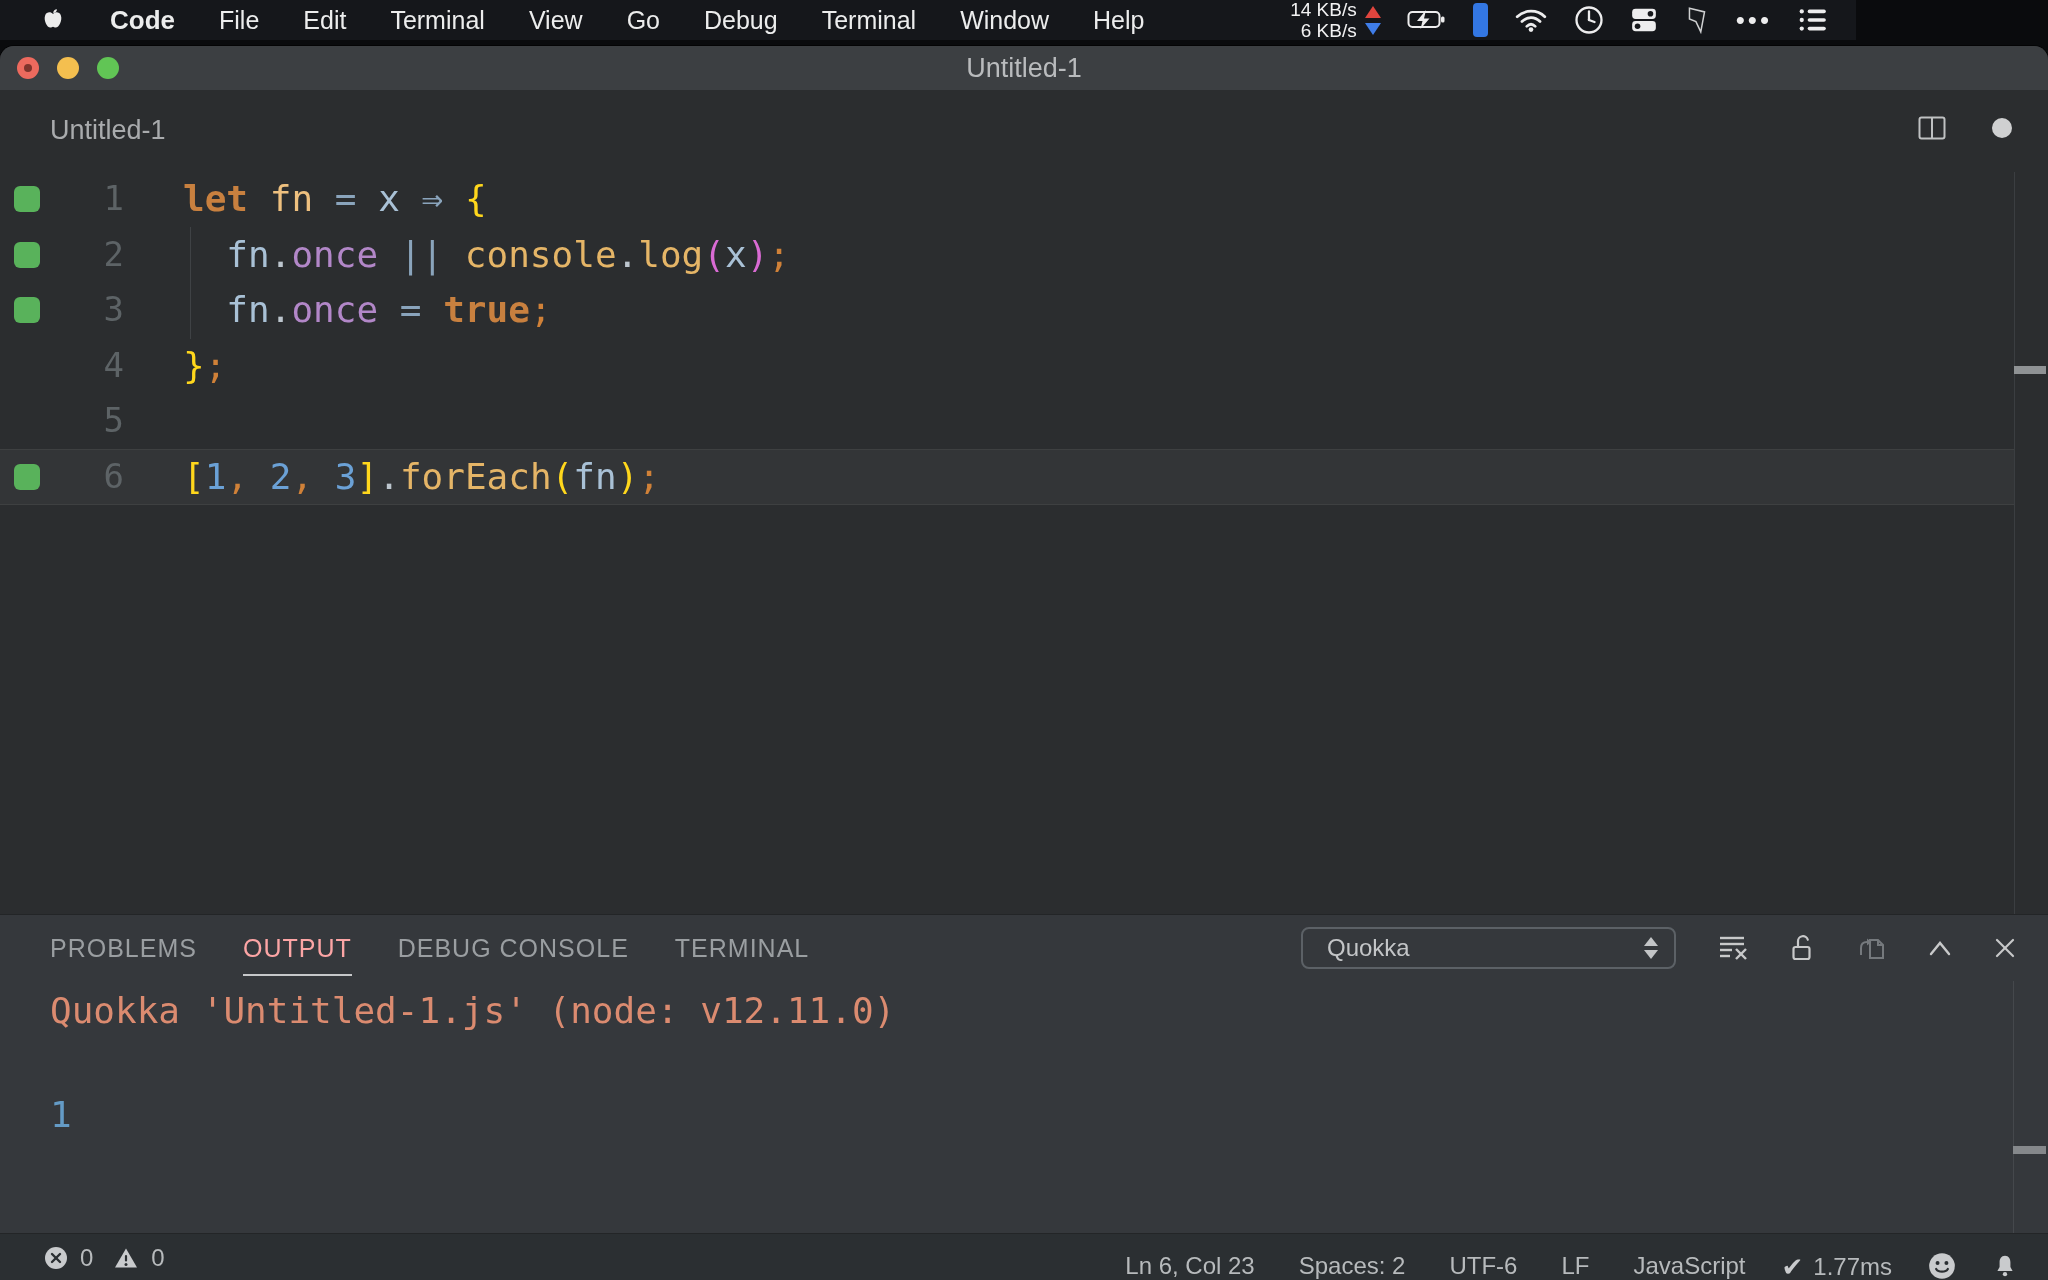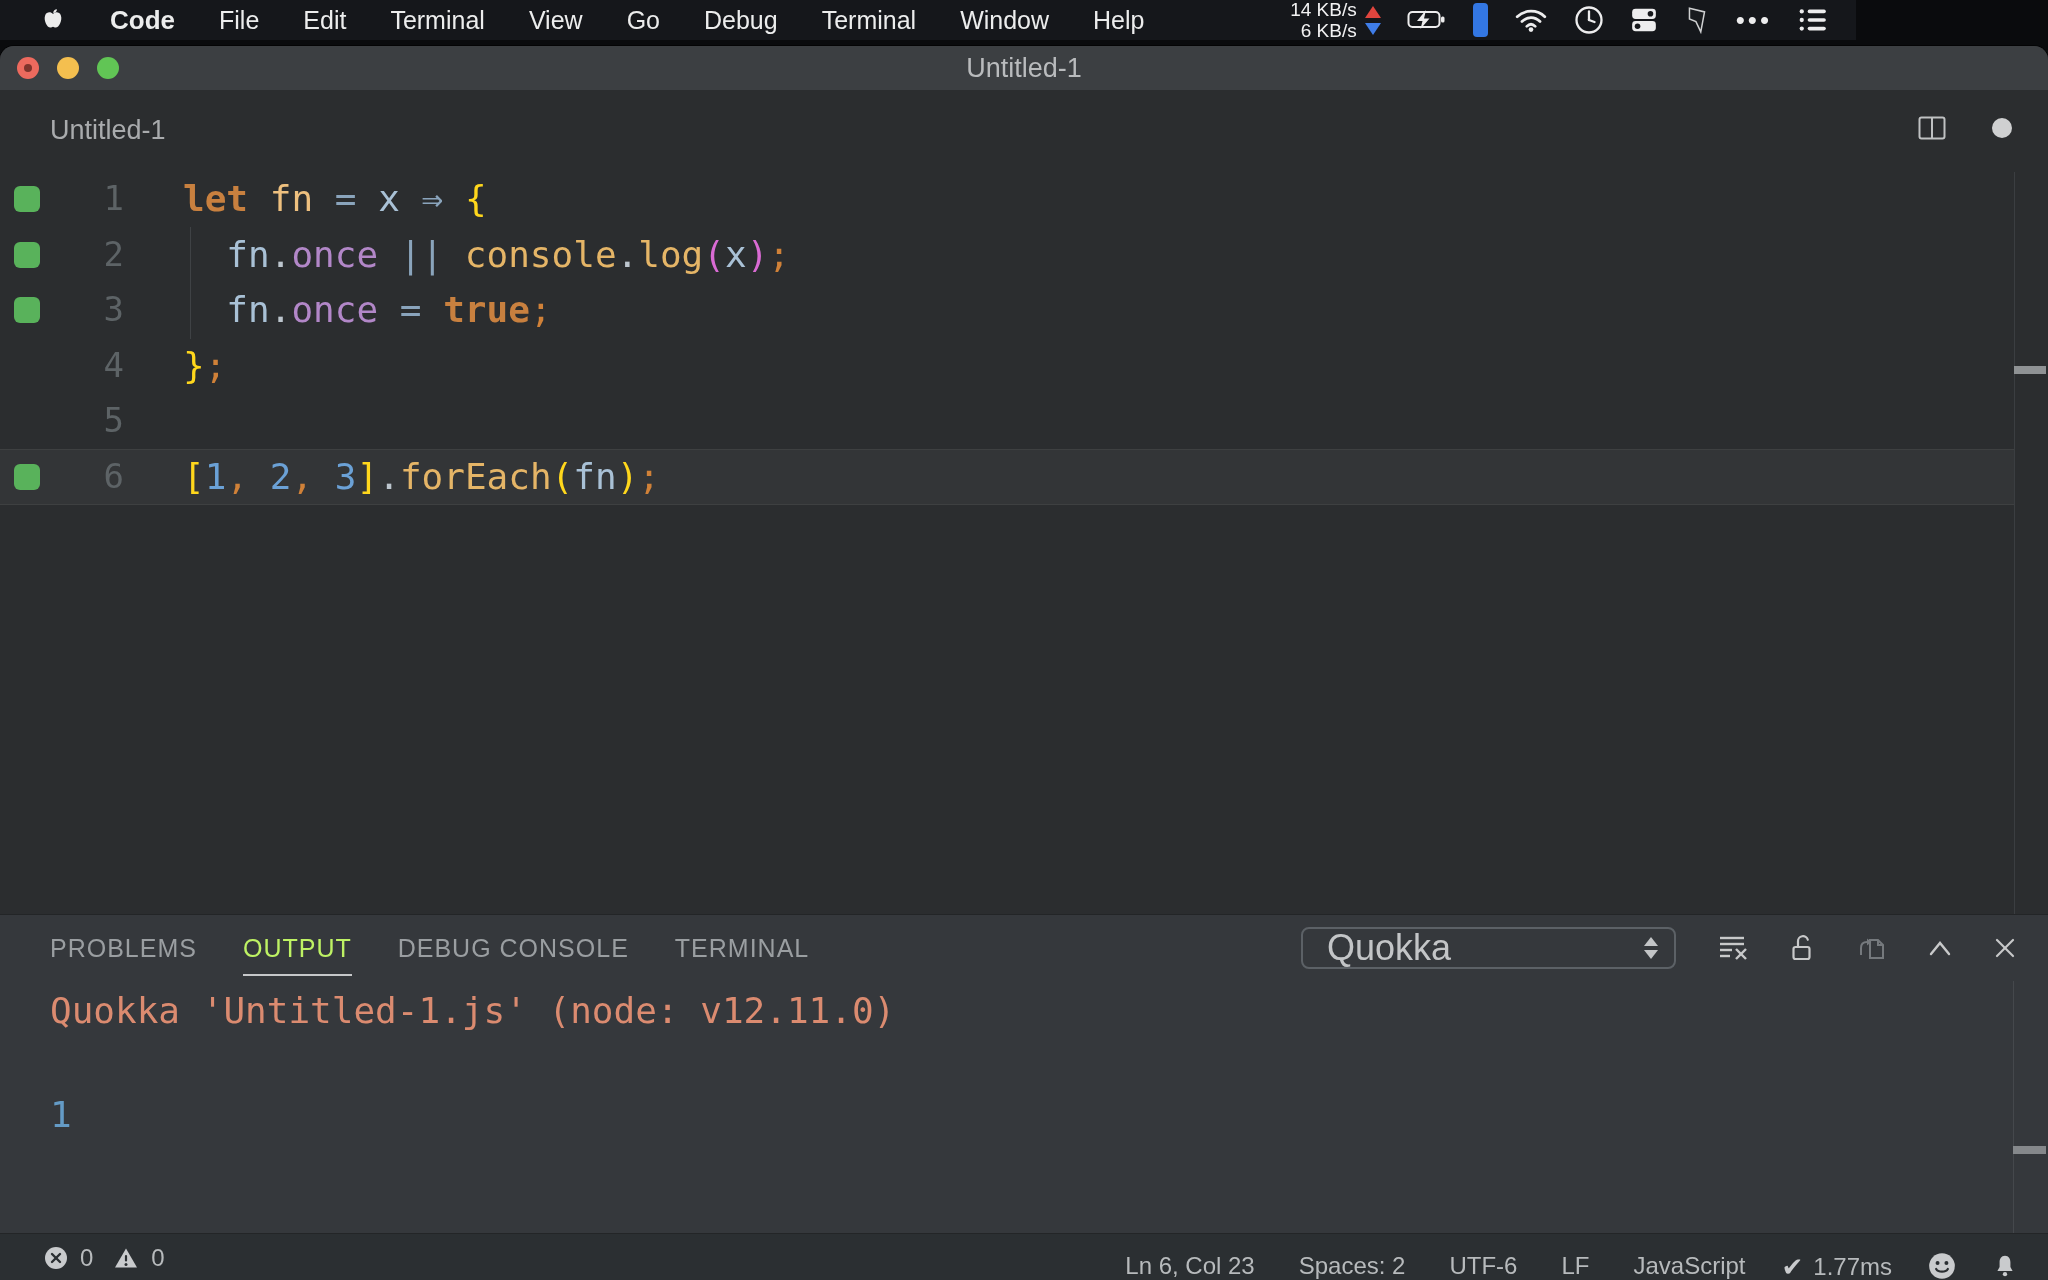--- a/index.html
+++ b/index.html
@@ -62,26 +62,26 @@
           font-family:"DejaVu Sans Mono", monospace; font-size:34px; color:#5d6366; }
   .ltext { position:absolute; left:183px; top:0; line-height:55.5px; white-space:pre;
            font-family:"DejaVu Sans Mono", monospace; font-size:36px; color:#a9b7c6; }
 
   
   .panel { position:relative; height:319px; background:#35383c; border-top:1px solid #232527; }
   .panel-header { position:relative; height:66px; }
   #panel-tabs { position:absolute; left:50px; top:0; height:66px; display:flex; align-items:flex-end; gap:46px; }
   .panel-tab { position:relative; height:66px; display:flex; align-items:center;
                font-size:25px; letter-spacing:1px; color:#9a9ea1; cursor:default; }
-  .panel-tab.active { color:#bef264; }
+  .panel-tab.active { color:#fca5a5; }
   .panel-tab.active::after { content:""; position:absolute; left:0; right:0; bottom:5px; height:2px; background:#c6c8ca; }
   .panel-actions { position:absolute; right:32px; top:0; height:66px; display:flex; align-items:center; gap:42px; }
   .channel-select { width:375px; height:42px; border:2px solid #5c6166; border-radius:8px;
                     display:flex; align-items:center; justify-content:space-between;
-                    padding:0 16px 0 24px; color:#c3c5c7; font-size:36px; }
+                    padding:0 16px 0 24px; color:#c3c5c7; font-size:24px; }
   .spinner { display:flex; flex-direction:column; gap:4px; }
   .sp-up { width:0; height:0; border-left:7px solid transparent; border-right:7px solid transparent;
            border-bottom:9px solid #c3c5c7; }
   .sp-down { width:0; height:0; border-left:7px solid transparent; border-right:7px solid transparent;
              border-top:9px solid #c3c5c7; }
   #output-lines { position:absolute; left:50px; top:70px; right:40px; }
   .out-line { height:52px; line-height:52px; white-space:pre;
               font-family:"DejaVu Sans Mono", monospace; font-size:36px; }
   #panel-ruler-line { position:absolute; left:2013px; top:66px; width:1px; height:253px; background:#45484c; }
   #panel-ruler-marker { position:absolute; left:2013px; top:231px; width:33px; height:8px; background:#85888b; }

